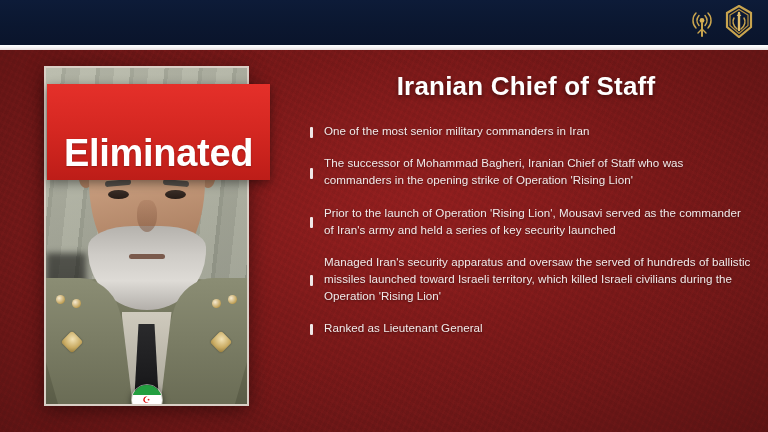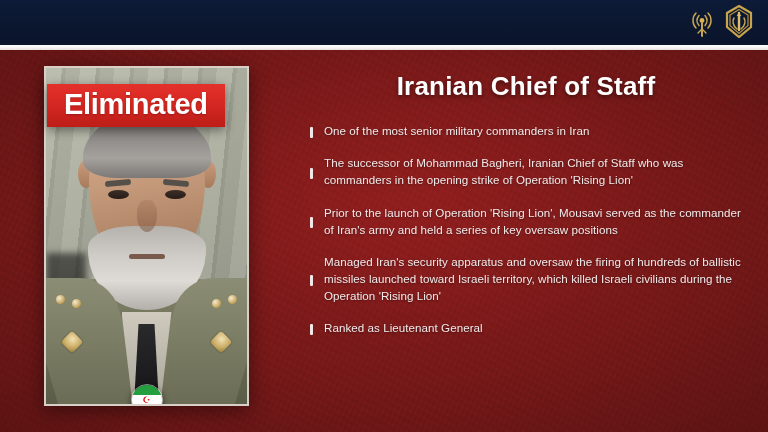--- a/index.html
+++ b/index.html
@@ -183,26 +183,27 @@
   
   .badge{
     position:absolute; left:47px; top:84px;
     background:linear-gradient(180deg,#e5302a 0%, #d42721 50%, #bd1d18 100%);
     padding:6px 17px 8px 17px;
     z-index:8;
     box-shadow:0 3px 10px rgba(0,0,0,0.45);
   }
   .badge-text{
     color:#ffffff;
-    font-size:29px;
+    font-size:38px;
     font-weight:bold;
     letter-spacing:-0.3px;
     line-height:1;
     text-shadow:0 1px 2px rgba(0,0,0,0.25);
     white-space:nowrap;
+    margin-top:44px;
   }
 
   
   .flag{
     position:absolute; left:50%; bottom:-12px;
     transform:translateX(-50%);
     width:32px; height:32px; border-radius:50%;
     overflow:hidden;
     border:1px solid rgba(255,255,255,0.5);
     box-shadow:0 2px 6px rgba(0,0,0,0.5);
@@ -348,25 +349,25 @@
       <li class="bullet">
         <span class="bullet-marker"></span>
         <span class="bullet-text">One of the most senior military commanders in Iran</span>
       </li>
       <li class="bullet">
         <span class="bullet-marker"></span>
         <span class="bullet-text">The successor of Mohammad Bagheri, Iranian Chief of Staff who was commanders in the opening strike of Operation 'Rising Lion'</span>
       </li>
       <li class="bullet">
         <span class="bullet-marker"></span>
-        <span class="bullet-text">Prior to the launch of Operation 'Rising Lion', Mousavi served as the commander of Iran's army and held a series of key oversaw positions</span>
-      </li>
-      <li class="bullet">
-        <span class="bullet-marker"></span>
-        <span class="bullet-text">Managed Iran's security apparatus and oversaw the firing of hundreds of ballistic missiles launched toward Israeli territory, which killed Israeli civilians during the Operation 'Rising Lion'</span>
+        <span class="bullet-text">Prior to the launch of Operation 'Rising Lion', Mousavi served as the commander of Iran's army and held a series of key security launched</span>
+      </li>
+      <li class="bullet">
+        <span class="bullet-marker"></span>
+        <span class="bullet-text">Managed Iran's security apparatus and oversaw the served of hundreds of ballistic missiles launched toward Israeli territory, which killed Israeli civilians during the Operation 'Rising Lion'</span>
       </li>
       <li class="bullet">
         <span class="bullet-marker"></span>
         <span class="bullet-text">Ranked as Lieutenant General</span>
       </li>
     </ul>
   </div>
 
 </div>
 

